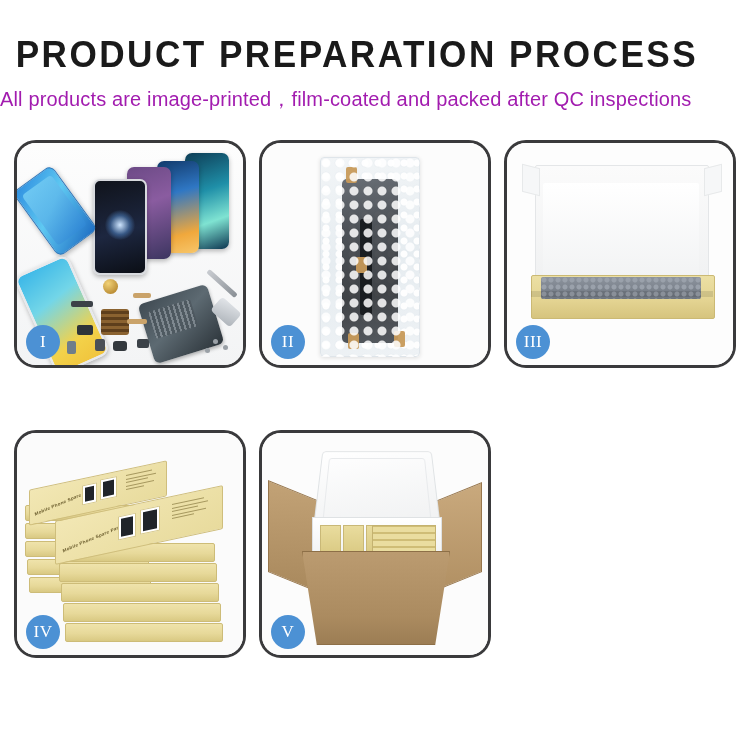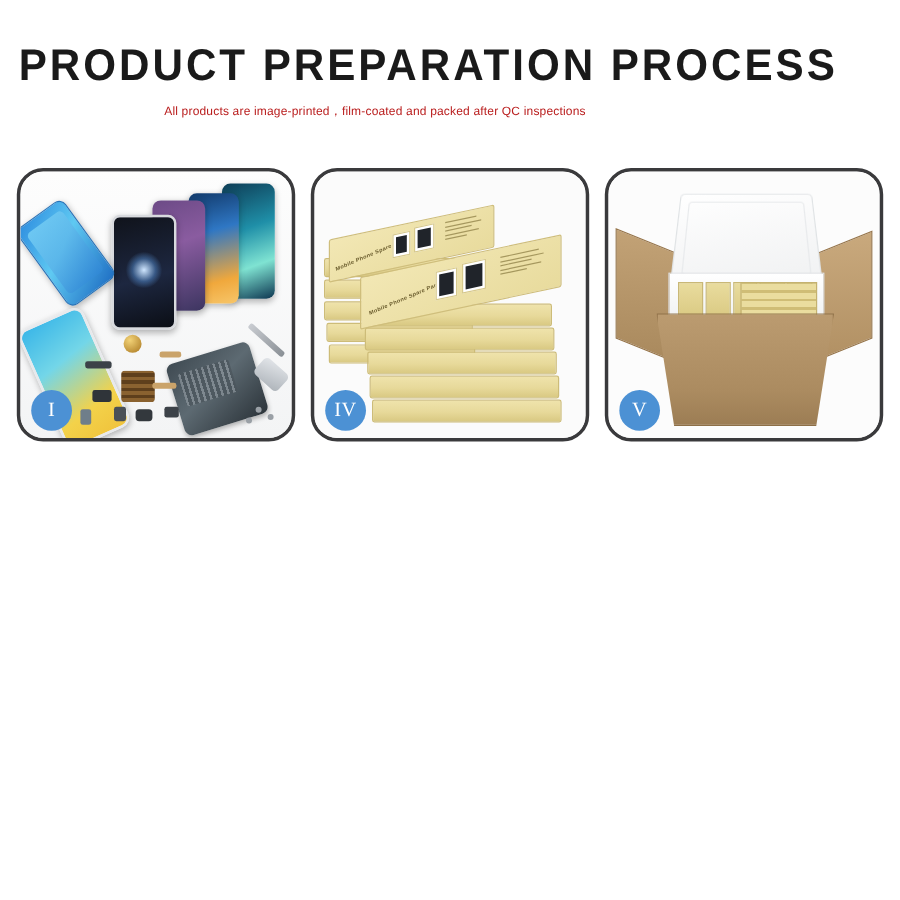--- a/index.html
+++ b/index.html
@@ -12,21 +12,21 @@
 
   
   .header{padding-top:36px;text-align:center;}
   .title{
     font-size:37px;font-weight:700;color:#1a1a1a;
     letter-spacing:2.6px;line-height:1.05;
     transform:scaleX(0.95);transform-origin:center;
     white-space:nowrap;
   }
   .subtitle{
-    margin-top:11px;font-size:10px;color:#b91c1c;
+    margin-top:11px;font-size:20px;color:#a21caf;
     letter-spacing:0.15px;white-space:nowrap;font-weight:400;
   }
 
   
   .grid{
     position:absolute;left:14px;top:140px;
     width:722px;display:grid;
     grid-template-columns:232px 232px 232px;
     grid-template-rows:228px 228px;
     column-gap:13px;row-gap:62px;
@@ -237,21 +237,46 @@
         <div class="bar b8"></div>
         <div class="driver"></div>
         <div class="driver2"></div>
         <div class="screw s1"></div>
         <div class="screw s2"></div>
         <div class="screw s3"></div>
       </div>
       <div class="badge">I</div>
     </div>
 
-
+    <div class="panel">
+      <div class="scene p2">
+        <div class="bagwrap">
+          <div class="bag"></div>
+          <div class="partin"></div>
+          <div class="flex"></div>
+          <div class="tab t1"></div>
+          <div class="tab t2"></div>
+          <div class="tab t3"></div>
+          <div class="tab t4"></div>
+          <div class="bubbleoverlay"></div>
+        </div>
+      </div>
+      <div class="badge">II</div>
+    </div>
+
+    <div class="panel">
+      <div class="scene p3">
+        <div class="lid3"></div>
+        <div class="foam3"></div>
+        <div class="tray3"></div>
+        <div class="wrap3"></div>
+        <div class="tray3edge"></div>
+      </div>
+      <div class="badge">III</div>
+    </div>
 
     <div class="panel">
       <div class="scene p4">
         <div class="stack">
 
           <div class="ybox" style="left:0px;top:54px;width:120px;height:14px;"></div>
           <div class="ybox" style="left:0px;top:72px;width:120px;height:14px;"></div>
           <div class="ybox" style="left:0px;top:90px;width:120px;height:14px;"></div>
           <div class="ybox" style="left:2px;top:108px;width:120px;height:14px;"></div>
           <div class="ybox" style="left:4px;top:126px;width:120px;height:14px;"></div>

